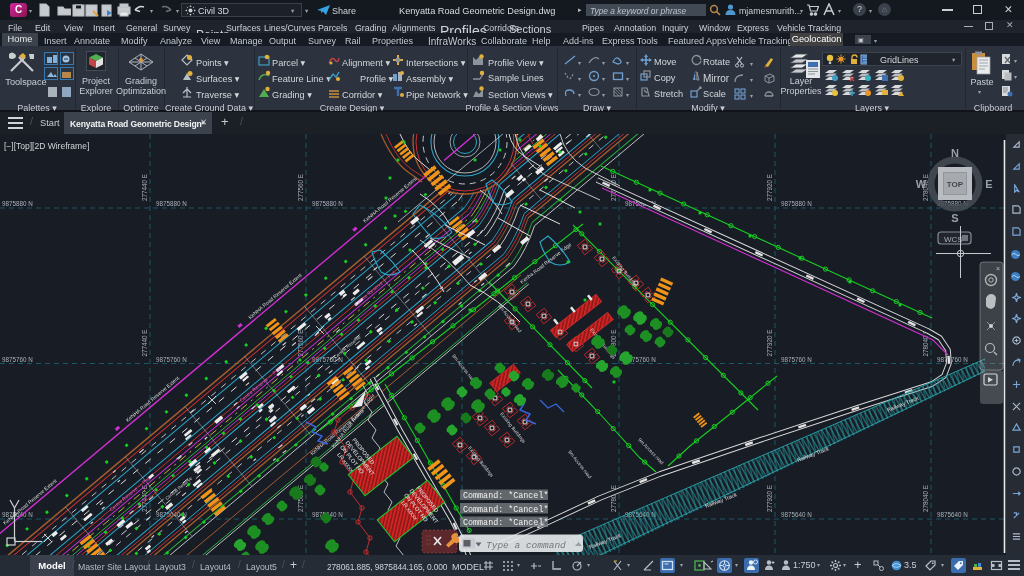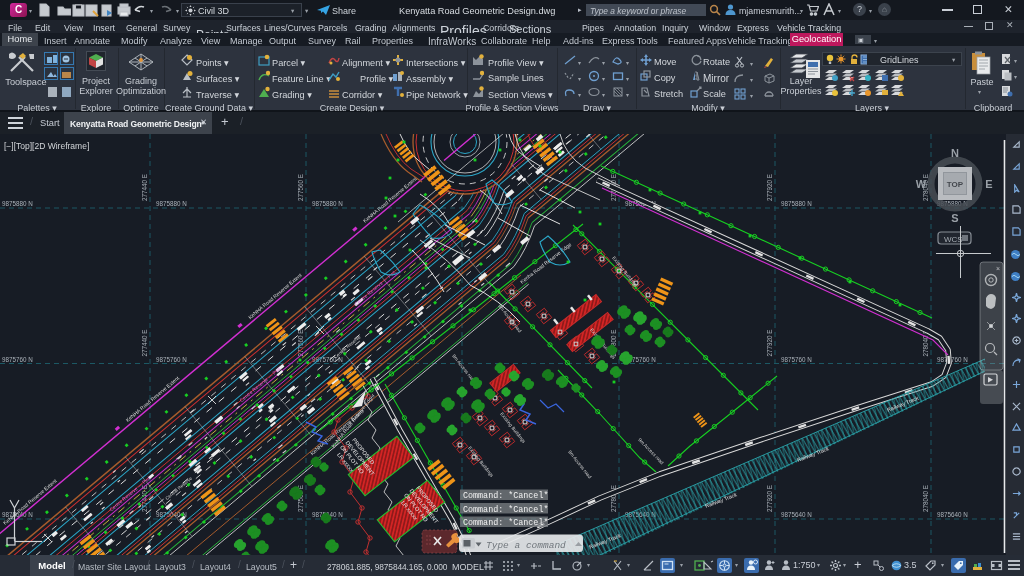--- a/index.html
+++ b/index.html
@@ -1,17 +1,17 @@
 <!DOCTYPE html>
 <html><head><meta charset="utf-8"><style>
 *{margin:0;padding:0;box-sizing:border-box}
 body{width:1024px;height:576px;overflow:hidden;background:#14181f;font-family:"Liberation Sans",sans-serif;position:relative}
 .abs{position:absolute}
 .tabact{background:#3d434c;color:#e8ebee}
-.blue{background:#be185d;color:#fff}
+.blue{background:#404040;color:#fff}
 svg{display:block}
 .lbl{position:absolute;font-size:9px;color:#c9ced5;white-space:nowrap}
 </style></head><body>
 <div class="abs" style="left:0;top:0;width:1024px;height:20px;background:#14181f">
 <div class="abs" style="left:10px;top:2.5px;width:17px;height:14px;border-radius:3px;background:linear-gradient(135deg,#d4289e,#8c1450);color:#fff;font-size:10px;font-weight:bold;text-align:center;line-height:14px">C</div>
 <span style="position:absolute;left:29px;top:7px;font-size:6px;color:#9aa0a8;white-space:nowrap;">▾</span>
 <svg class="abs" style="left:38px;top:2px" width="142" height="16" viewBox="0 0 142 16">
 <g stroke="#bcc0c6" fill="none" stroke-width="1.1">
 <path d="M2,2 h6 l3,3 v9 h-9 Z" fill="#c6cacf"></path>
 <path d="M20,5 h5 l1.5,2 h6 v6 h-12.5 Z" fill="#c6cacf"></path>

